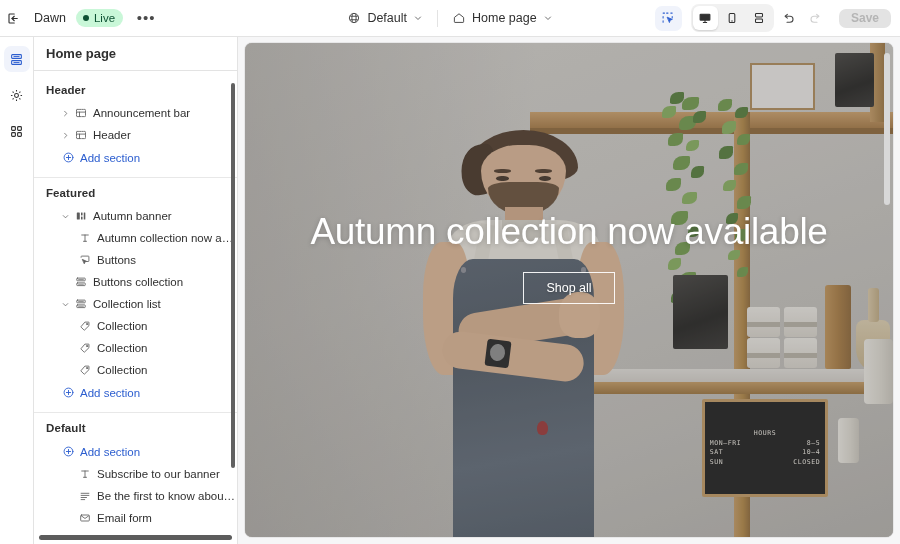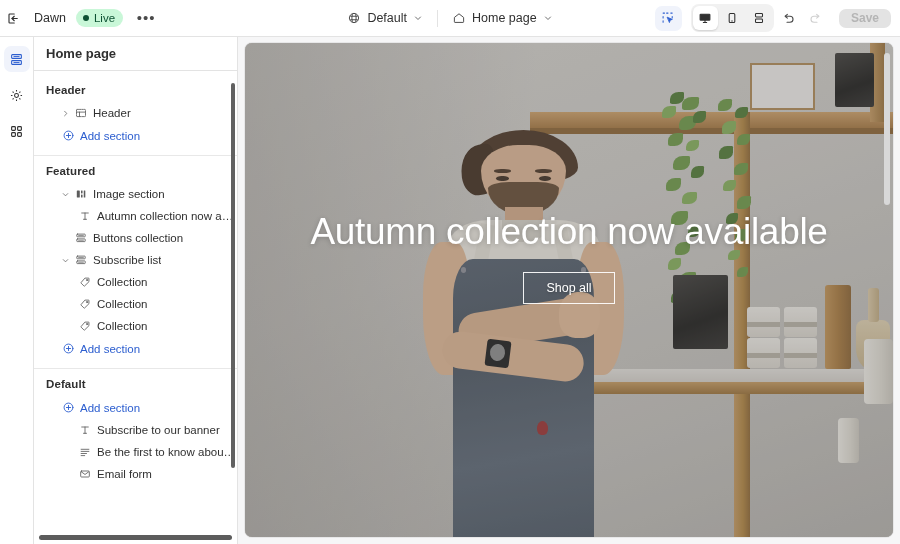--- a/index.html
+++ b/index.html
@@ -390,20 +390,34 @@
             <svg width="9" height="9" viewBox="0 0 20 20" fill="none" stroke="#616161" stroke-width="1.7" stroke-linecap="round" stroke-linejoin="round">
               <path d="M5 8l5 5 5-5" transform="rotate(-90 10 10)"></path>
             </svg>
           </span>
           <span class="row-icon">
             <svg width="12" height="12" viewBox="0 0 20 20" fill="none" stroke="#5c5c5c" stroke-width="1.4" stroke-linecap="round" stroke-linejoin="round">
               <rect x="2.5" y="4" width="15" height="12" rx="1" stroke-dasharray="2.4 1.6"></rect>
               <path d="M2.5 8.5h15M7.5 8.5v7.5"></path>
             </svg>
           </span>
+          <span class="row-label">Announcement bar</span>
+        </div>
+        <div class="row indent2">
+          <span class="chev">
+            <svg width="9" height="9" viewBox="0 0 20 20" fill="none" stroke="#616161" stroke-width="1.7" stroke-linecap="round" stroke-linejoin="round">
+              <path d="M5 8l5 5 5-5" transform="rotate(-90 10 10)"></path>
+            </svg>
+          </span>
+          <span class="row-icon">
+            <svg width="12" height="12" viewBox="0 0 20 20" fill="none" stroke="#5c5c5c" stroke-width="1.4" stroke-linecap="round" stroke-linejoin="round">
+              <rect x="2.5" y="4" width="15" height="12" rx="1" stroke-dasharray="2.4 1.6"></rect>
+              <path d="M2.5 8.5h15M7.5 8.5v7.5"></path>
+            </svg>
+          </span>
           <span class="row-label">Header</span>
         </div>
         <div class="add-row">
           <span class="row-icon">
             <svg width="13" height="13" viewBox="0 0 20 20" fill="none" stroke="#2c5ecf" stroke-width="1.4" stroke-linecap="round">
               <circle cx="10" cy="10" r="6.8"></circle>
               <path d="M10 6.8v6.4M6.8 10h6.4"></path>
             </svg>
           </span>
           <span class="row-label">Add section</span>
@@ -418,29 +432,38 @@
             </svg>
           </span>
           <span class="row-icon">
             <svg width="12" height="12" viewBox="0 0 20 20" fill="none" stroke="#5c5c5c" stroke-width="1.4" stroke-linecap="round" stroke-linejoin="round">
               <rect x="3" y="4" width="5" height="12" rx="1" fill="#5c5c5c" stroke="none"></rect>
               <rect x="10" y="4" width="2.6" height="5" rx=".7" fill="#5c5c5c" stroke="none"></rect>
               <rect x="10" y="11" width="2.6" height="5" rx=".7" fill="#5c5c5c" stroke="none"></rect>
               <rect x="14.6" y="4" width="2.6" height="12" rx=".7" fill="#5c5c5c" stroke="none"></rect>
             </svg>
           </span>
-          <span class="row-label">Image section</span>
+          <span class="row-label">Autumn banner</span>
         </div>
         <div class="row indent">
           <span class="row-icon">
             <svg width="12" height="12" viewBox="0 0 20 20" fill="none" stroke="#5c5c5c" stroke-width="1.4" stroke-linecap="round" stroke-linejoin="round">
               <path d="M4.5 5h11M10 5v10.5M7.5 15.5h5"></path>
             </svg>
           </span>
           <span class="row-label">Autumn collection now available</span>
+        </div>
+        <div class="row indent">
+          <span class="row-icon">
+            <svg width="12" height="12" viewBox="0 0 20 20" fill="none" stroke="#5c5c5c" stroke-width="1.4" stroke-linecap="round" stroke-linejoin="round">
+              <path d="M3.5 5.5v-1a1 1 0 0 1 1-1h11a1 1 0 0 1 1 1v7a1 1 0 0 1-1 1h-3"></path>
+              <path d="M6 9.2l6.5 3-2.6.9-.9 2.6z" fill="#5c5c5c"></path>
+            </svg>
+          </span>
+          <span class="row-label">Buttons</span>
         </div>
         <div class="row indent2">
           <span class="chev"></span>
           <span class="row-icon">
             <svg width="12" height="12" viewBox="0 0 20 20" fill="none" stroke="#5c5c5c" stroke-width="1.4" stroke-linecap="round" stroke-linejoin="round">
               <rect x="3" y="3.5" width="14" height="4.5" rx="1"></rect>
               <rect x="3" y="11.5" width="14" height="4.5" rx="1"></rect>
               <path d="M6 5.8h8M6 13.8h8" stroke-width="1.1"></path>
             </svg>
           </span>
@@ -452,21 +475,21 @@
               <path d="M5 8l5 5 5-5" transform="rotate(0)"></path>
             </svg>
           </span>
           <span class="row-icon">
             <svg width="12" height="12" viewBox="0 0 20 20" fill="none" stroke="#5c5c5c" stroke-width="1.4" stroke-linecap="round" stroke-linejoin="round">
               <rect x="3" y="3.5" width="14" height="4.5" rx="1"></rect>
               <rect x="3" y="11.5" width="14" height="4.5" rx="1"></rect>
               <path d="M6 5.8h8M6 13.8h8" stroke-width="1.1"></path>
             </svg>
           </span>
-          <span class="row-label">Subscribe list</span>
+          <span class="row-label">Collection list</span>
         </div>
         <div class="row indent">
           <span class="row-icon">
             <svg width="12" height="12" viewBox="0 0 20 20" fill="none" stroke="#5c5c5c" stroke-width="1.4" stroke-linecap="round" stroke-linejoin="round">
               <path d="M10.5 3.5H16a.6.6 0 0 1 .6.6V9.5L9.4 16.6a.8.8 0 0 1-1.2 0L3.5 11.9a.8.8 0 0 1 0-1.2z"></path>
               <circle cx="13.3" cy="6.8" r="1.1"></circle>
             </svg>
           </span>
           <span class="row-label">Collection</span>
         </div>
@@ -603,20 +626,37 @@
       <div class="jar-band" style="left:83.2%;top:56.4%;width:5%;height:1%;background:#b9b3a6;position:absolute;"></div>
       <div class="jar" style="left:83.2%;top:59.8%;width:5%;height:6%;"></div>
       <div class="jar-band" style="left:83.2%;top:62.7%;width:5%;height:1%;background:#b9b3a6;position:absolute;"></div>
 
       <div class="mill" style="left:89.5%;top:49%;width:4%;height:17%;"></div>
       <div class="mortar" style="left:94.3%;top:56%;width:5.2%;height:10%;"></div>
       <div class="pestle" style="left:96.2%;top:49.5%;width:1.6%;height:7%;"></div>
       <div class="candle" style="left:95.5%;top:60%;width:4.5%;height:13%;"></div>
       <div class="candle" style="left:91.5%;top:76%;width:3.2%;height:9%;"></div>
 
+      <div class="board-wrap">
+        <div class="board">
+          <div class="hrs">HOURS</div>
+          <div class="ln">
+            <span>MON—FRI</span>
+            <span>8—5</span>
+          </div>
+          <div class="ln">
+            <span>SAT</span>
+            <span>10—4</span>
+          </div>
+          <div class="ln">
+            <span>SUN</span>
+            <span>CLOSED</span>
+          </div>
+        </div>
+      </div>
 
       <div class="man">
         <div class="m-hair"></div>
           <div class="m-hair2"></div>
         <div class="m-face"></div>
         <div class="m-brow" style="left:39%;top:11.2%;"></div>
         <div class="m-brow" style="left:54%;top:11.2%;"></div>
         <div class="m-eye" style="left:40%;top:13%;"></div>
         <div class="m-eye" style="left:55.5%;top:13%;"></div>
         <div class="m-beard"></div>

